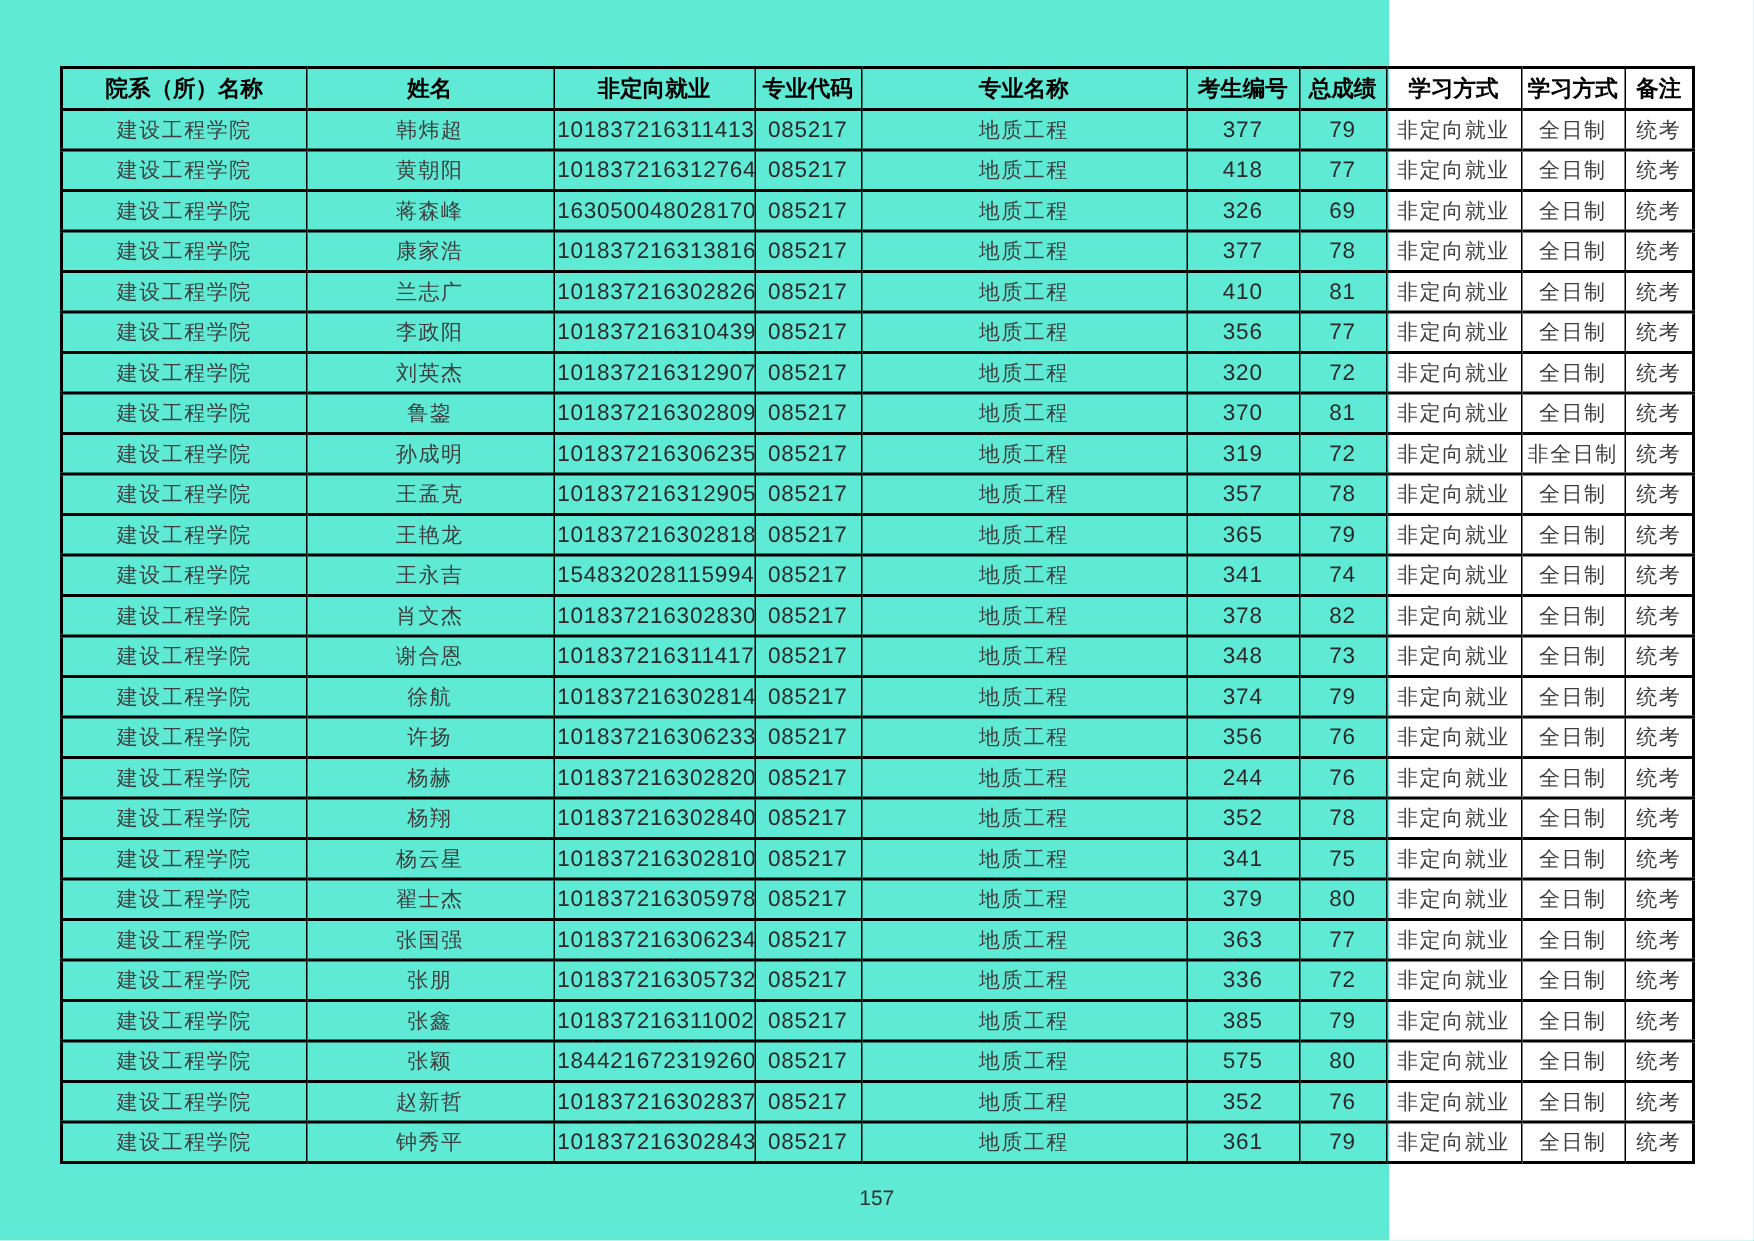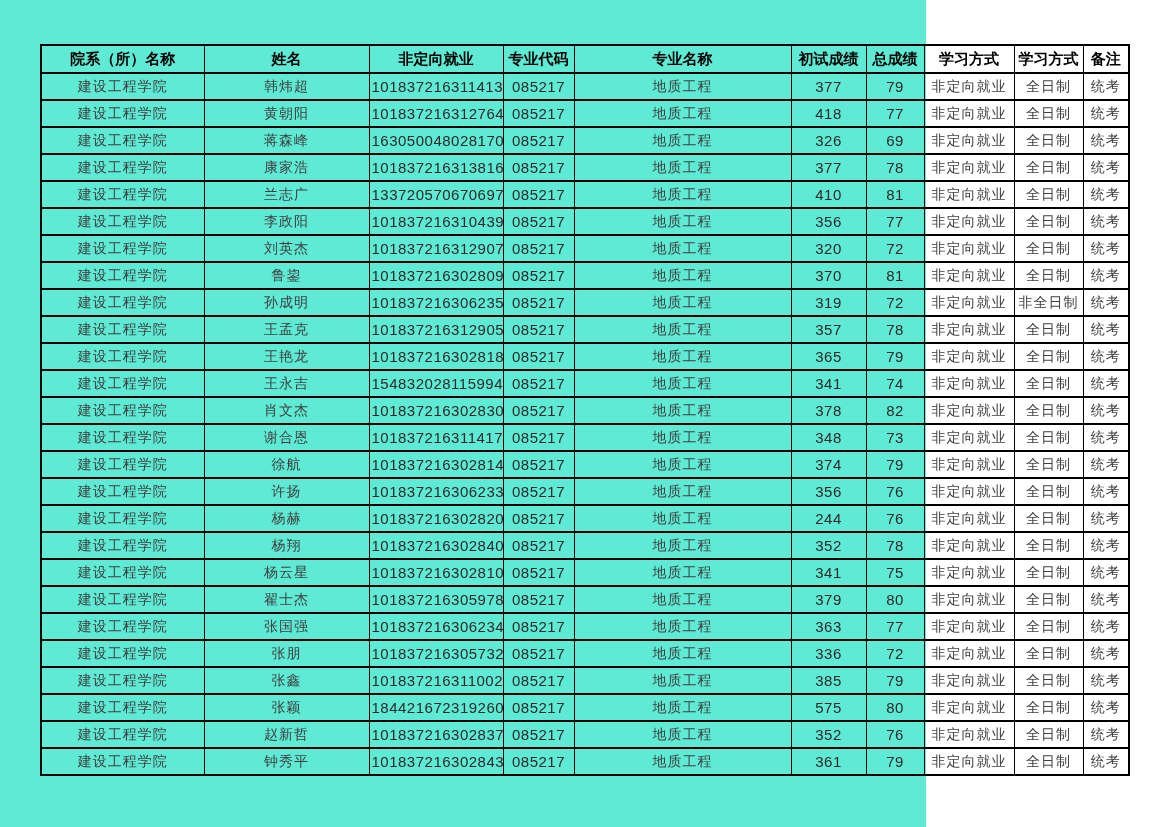--- a/index.html
+++ b/index.html
@@ -90,21 +90,21 @@
       <col style="width:69px">
       <col style="width:46px">
     </colgroup>
     <thead>
       <tr id="header-row">
           <th>院系（所）名称</th>
           <th>姓名</th>
           <th>非定向就业</th>
           <th>专业代码</th>
           <th>专业名称</th>
-          <th>初试成绩</th>
+          <th>考生编号</th>
           <th>总成绩</th>
           <th>学习方式</th>
           <th>学习方式</th>
           <th>备注</th>
         </tr>
     </thead>
     <tbody id="table-body">
         <tr>
           <td>建设工程学院</td>
           <td>韩炜超</td>
@@ -149,21 +149,21 @@
           <td>地质工程</td>
           <td>377</td>
           <td>78</td>
           <td>非定向就业</td>
           <td>全日制</td>
           <td>统考</td>
         </tr>
         <tr>
           <td>建设工程学院</td>
           <td>兰志广</td>
-          <td>133720570670697</td>
+          <td>101837216302826</td>
           <td>085217</td>
           <td>地质工程</td>
           <td>410</td>
           <td>81</td>
           <td>非定向就业</td>
           <td>全日制</td>
           <td>统考</td>
         </tr>
         <tr>
           <td>建设工程学院</td>
@@ -413,14 +413,15 @@
           <td>地质工程</td>
           <td>361</td>
           <td>79</td>
           <td>非定向就业</td>
           <td>全日制</td>
           <td>统考</td>
         </tr>
       </tbody>
   </table>
 
+  <div class="page-number">157</div>
 
 </div>
 
 </body></html>

